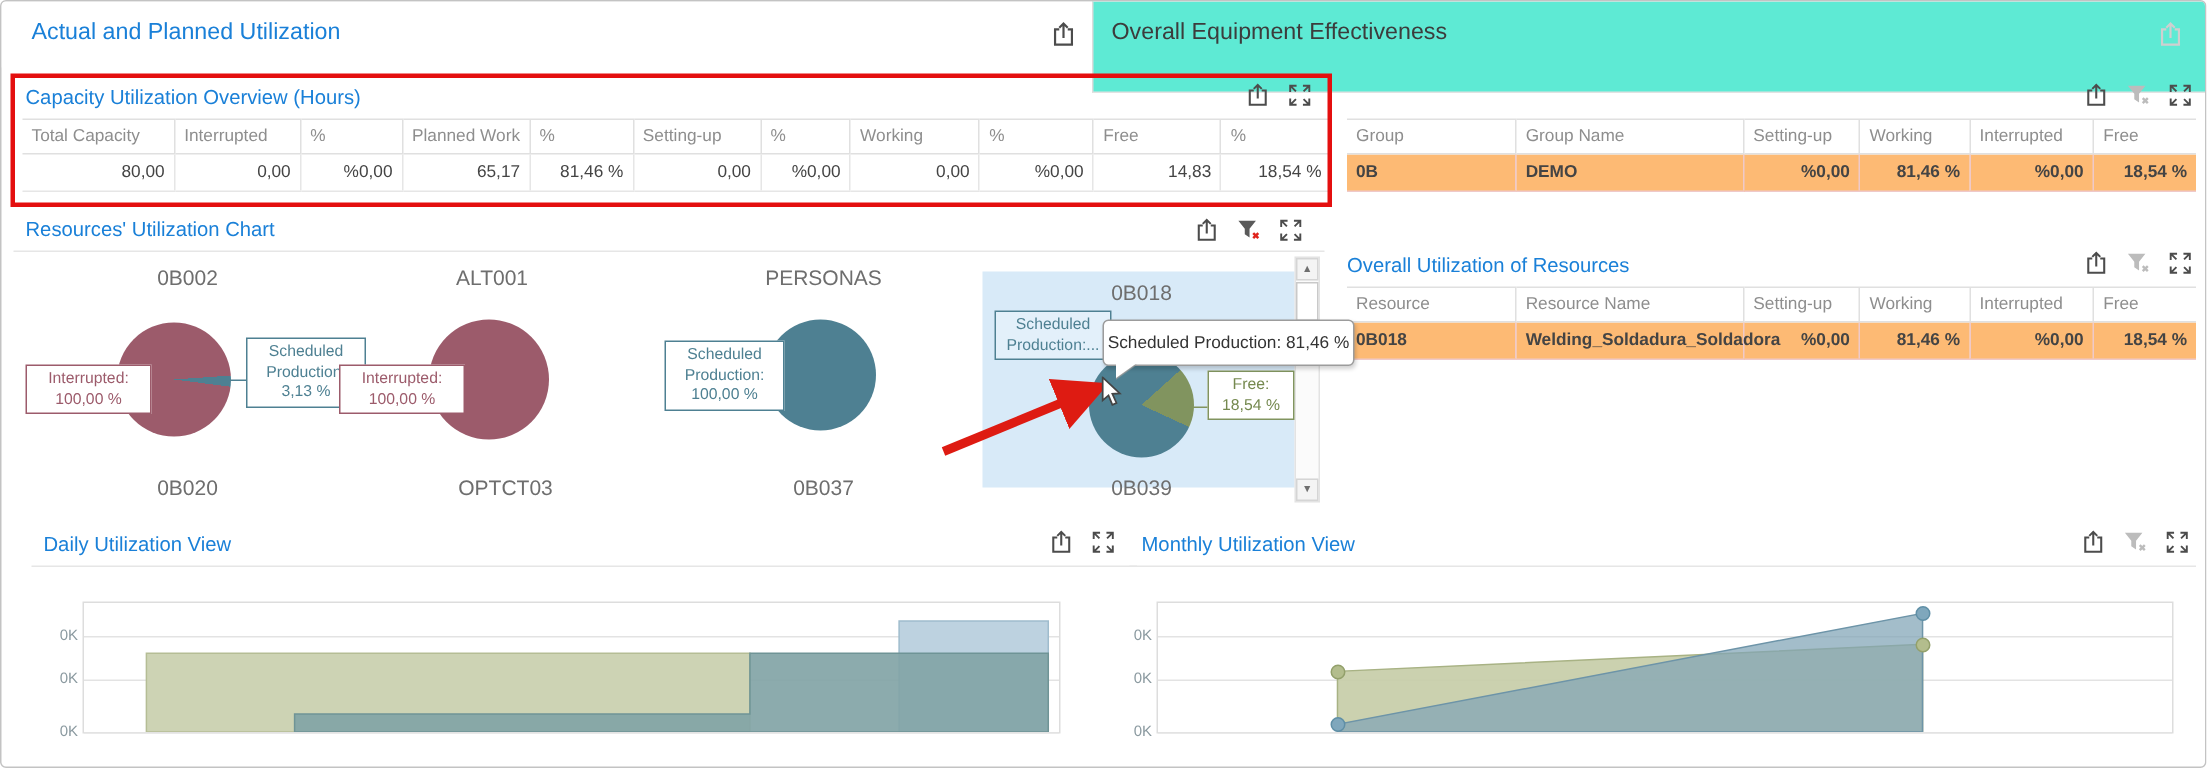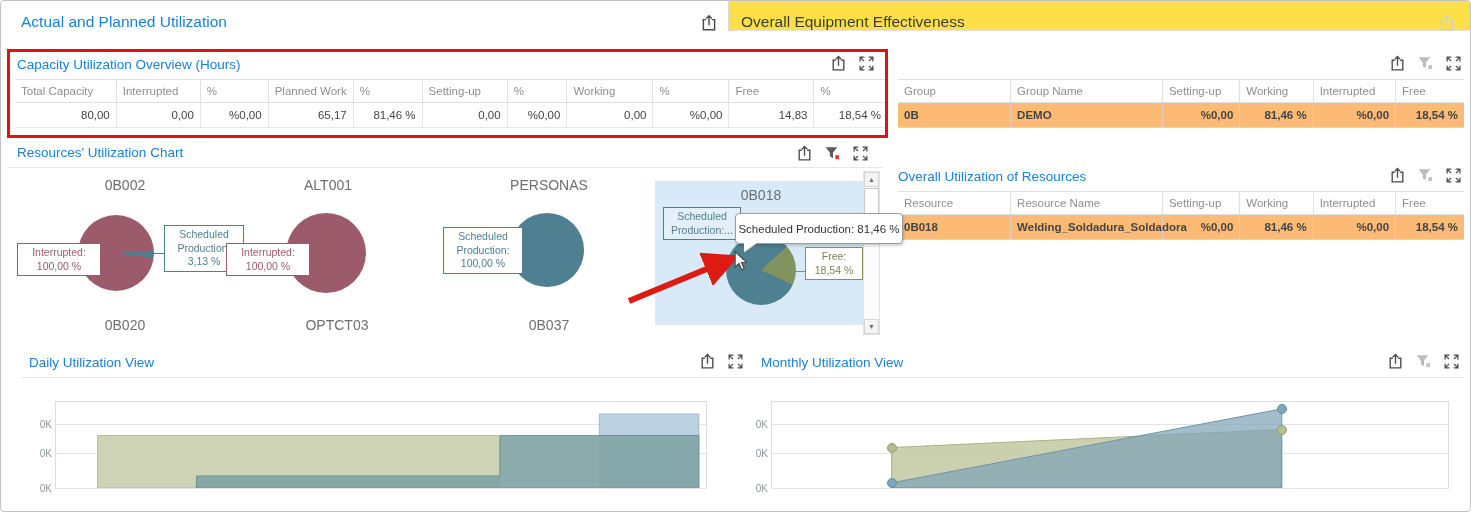--- a/index.html
+++ b/index.html
@@ -3,21 +3,21 @@
 <meta charset="utf-8">
 <style>
   * { box-sizing: border-box; margin: 0; padding: 0; }
   html,body { width:1471px; height:512px; background:#fff; font-family:"Liberation Sans", sans-serif; }
   #app { position:relative; width:1471px; height:512px; border:1px solid #c3c3c3; border-radius:4px; background:#fff; overflow:hidden; }
 
   
   .tabbar { position:absolute; left:0; top:0; width:100%; height:44px; }
   .tab-active { position:absolute; left:0; top:0; width:727px; height:44px; background:#fff; }
   .tab-active .tab-label { position:absolute; left:20px; top:12px; color:#1a80d8; font-size:15.5px; }
-  .tab-inactive { position:absolute; left:727px; top:0; right:0; height:30px; background:#fde047; border-left:1px solid #dcdcdc; border-bottom:1px solid #e2e2e2; }
+  .tab-inactive { position:absolute; left:727px; top:0; right:0; height:61px; background:#5eead4; border-left:1px solid #dcdcdc; border-bottom:1px solid #e2e2e2; }
   .tab-inactive .tab-label { position:absolute; left:12px; top:12px; color:#3c3c3c; font-size:15.5px; }
   .tab-export { position:absolute; top:13px; width:18px; height:18px; }
 
   
   .panel { position:absolute; }
   .panel-title { color:#1a80d8; font-size:13.5px; white-space:nowrap; }
   .icon-row { position:absolute; top:2px; right:8px; display:flex; gap:11px; align-items:center; }
   .icon-row svg { width:17px; height:17px; display:block; cursor:pointer; }
   .title-underline { position:absolute; left:0; right:0; height:1px; background:#e6e6e6; }
 
@@ -198,20 +198,21 @@
     </div>
     <div class="pie-bottom-title" style="left:434px;">0B037</div>
 
     <div class="pie-cell highlight" style="left:646px;">
       <div class="pie-title hl-title" style="top:6px;">0B018</div>
       <div class="pie" style="left: 71px; top: 54px; width: 70px; height: 70px; background: conic-gradient(from 48deg, rgb(129, 148, 95) 0%, rgb(129, 148, 95) 18.54%, rgb(78, 128, 146) 18.54%, rgb(78, 128, 146) 100%);"></div>
       <div class="lblbox teal on-blue" style="left:8px; top:26px; width:78px;">Scheduled Production:...</div>
       <div class="connector olive" style="left:138px; top:90px; width:16px;"></div>
       <div class="lblbox olive" style="left:150px; top:66px; width:58px;">Free: 18,54 %</div>
     </div>
+    <div class="pie-bottom-title" style="left:646px;">0B039</div>
 
     <div class="vscroll">
       <div class="btn up">▲</div>
       <div class="thumb"></div>
       <div class="btn down">▼</div>
     </div>
 
     <div class="tooltip">
       <span>Scheduled Production: 81,46 %</span>
     </div>

